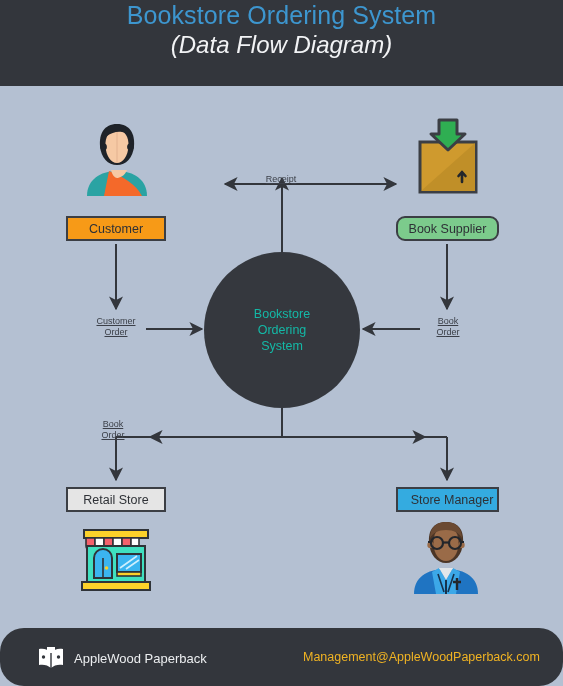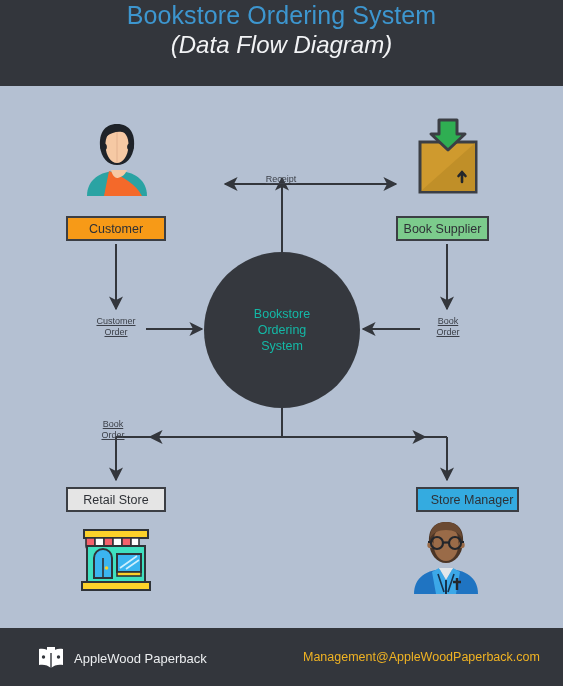--- a/index.html
+++ b/index.html
@@ -60,23 +60,23 @@
     position: absolute;
     box-sizing: border-box;
     border: 2px solid #3b3e44;
     text-align: center;
     font-size: 12.5px;
     color: #2e3136;
     line-height: 23px;
     height: 25px;
   }
   .ent-customer   { left: 66px;  top: 130px; width: 100px; background: #f79a17; }
-  .ent-supplier   { left: 396px; top: 130px; width: 93px; background: #7ccb8c; }
+  .ent-supplier   { left: 396px; top: 130px; width: 103px; background: #7ccb8c; border-radius: 9px; }
   .ent-retail     { left: 66px;  top: 401px; width: 100px; background: #e5e5e5; }
-  .ent-manager    { left: 416px; top: 401px; width: 103px; background: #34abe0; padding-left: 9px; }
+  .ent-manager    { left: 396px; top: 401px; width: 103px; background: #34abe0; padding-left: 9px; }
 
   
   .process {
     position: absolute;
     left: 204px; top: 166px;
     width: 156px; height: 156px;
     border-radius: 50%;
     background: #35383e;
     color: #14b8a6;
     display: flex;
@@ -116,20 +116,21 @@
   .il-supplier { left: 412px; top: 30px; }
   .il-retail   { left: 76px;  top: 430px; }
   .il-manager  { left: 412px; top: 430px; }
 
   
   .footer {
     position: absolute;
     left: 0; top: 628px;
     width: 563px; height: 58px;
     background: #33363c;
+    border-radius: 24px;
   }
   .footer-brand {
     position: absolute;
     left: 38px; top: 19px;
     display: flex;
     align-items: center;
     gap: 10px;
   }
   .footer-brand-name {
     font-size: 13px;

